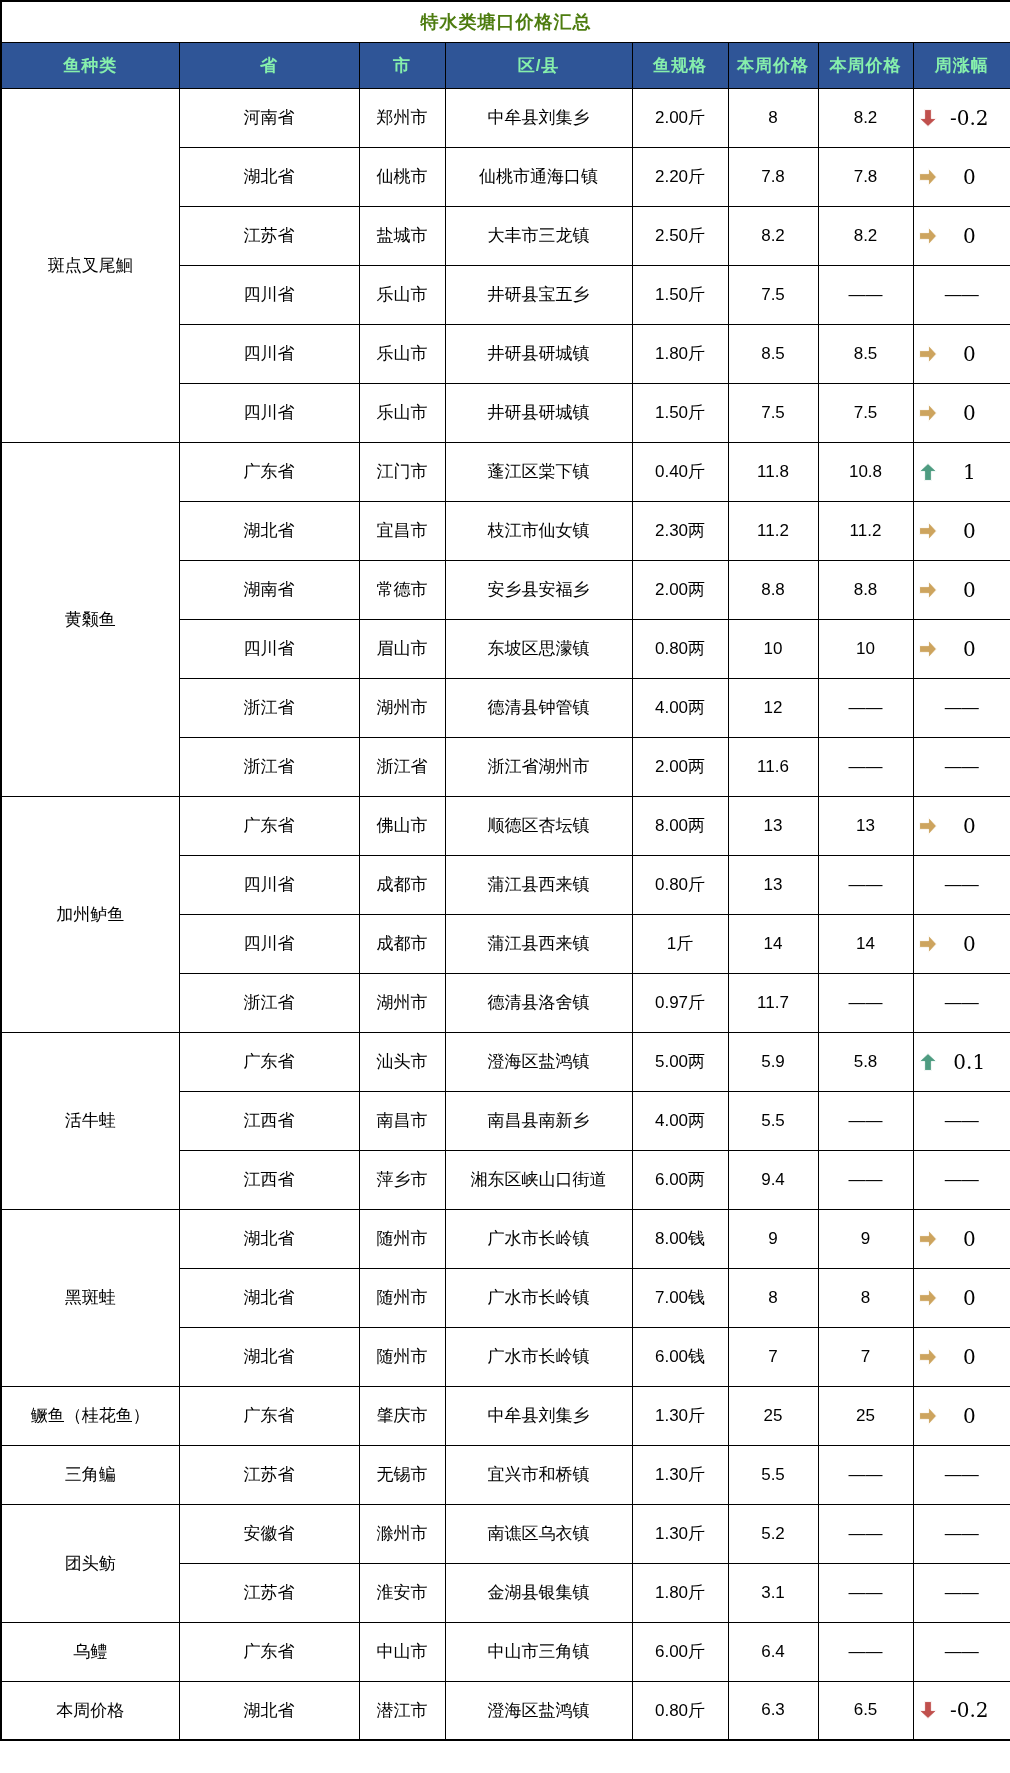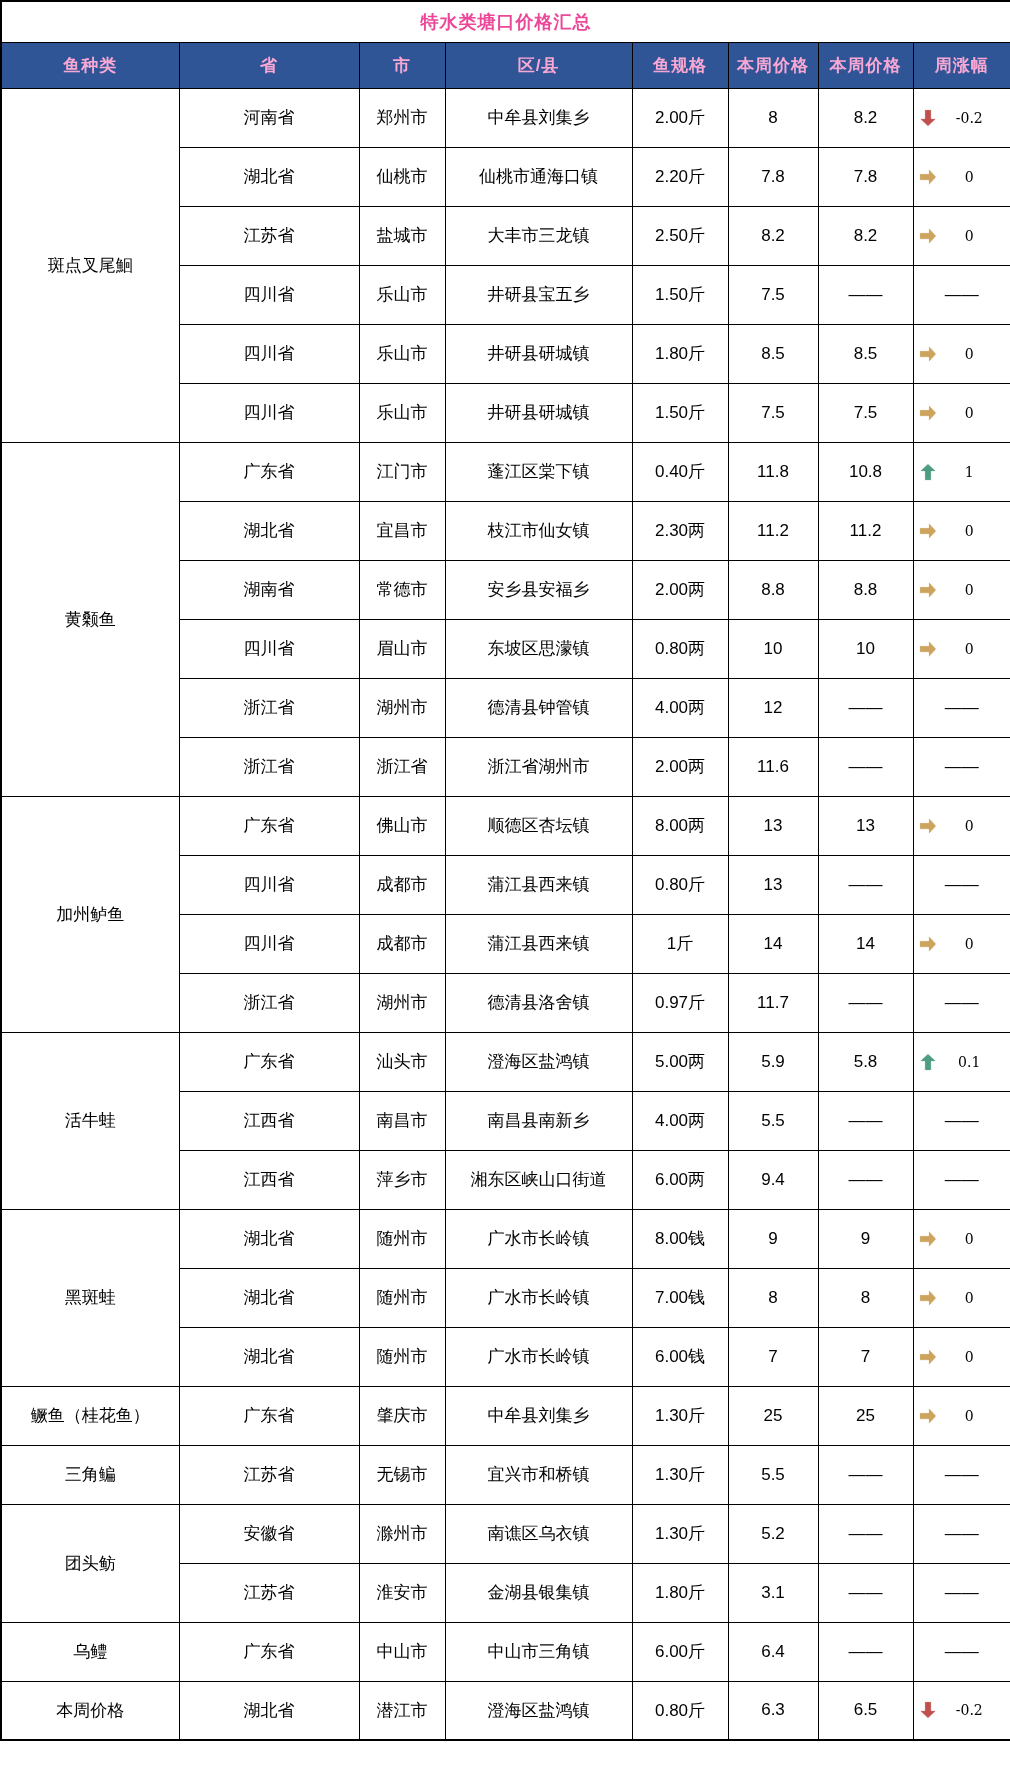--- a/index.html
+++ b/index.html
@@ -20,27 +20,27 @@
     text-align:center;
     vertical-align:middle;
     padding:0;
     overflow:hidden;
     box-sizing:border-box;
   }
   .title-cell{
     height:41px;
     font-size:18px;
     font-weight:bold;
-    color:#ec4899;
+    color:#4d7c0f;
     letter-spacing:1px;
   }
   .price-table th{
     height:46px;
     background:#2F5597;
-    color:#f9a8d4;
+    color:#86efac;
     font-size:17px;
     font-weight:bold;
     letter-spacing:1px;
   }
   .price-table tbody td{
     height:59px;
     font-size:17px;
     color:#000;
   }
   td.species{font-size:17px;}
@@ -55,21 +55,21 @@
     width:18px;
     height:18px;
     flex:0 0 18px;
   }
   .change-inner .arrow svg{display:block;}
   .change-inner .chval{
     flex:1;
     text-align:center;
     padding-right:8px;
     font-family:"DejaVu Serif", serif;
-    font-size:14px;
+    font-size:20px;
     color:#000;
   }
 </style>
 </head>
 <body>
 
 <div class="sheet">
   <table class="price-table">
     <colgroup>
       <col style="width:178px">

